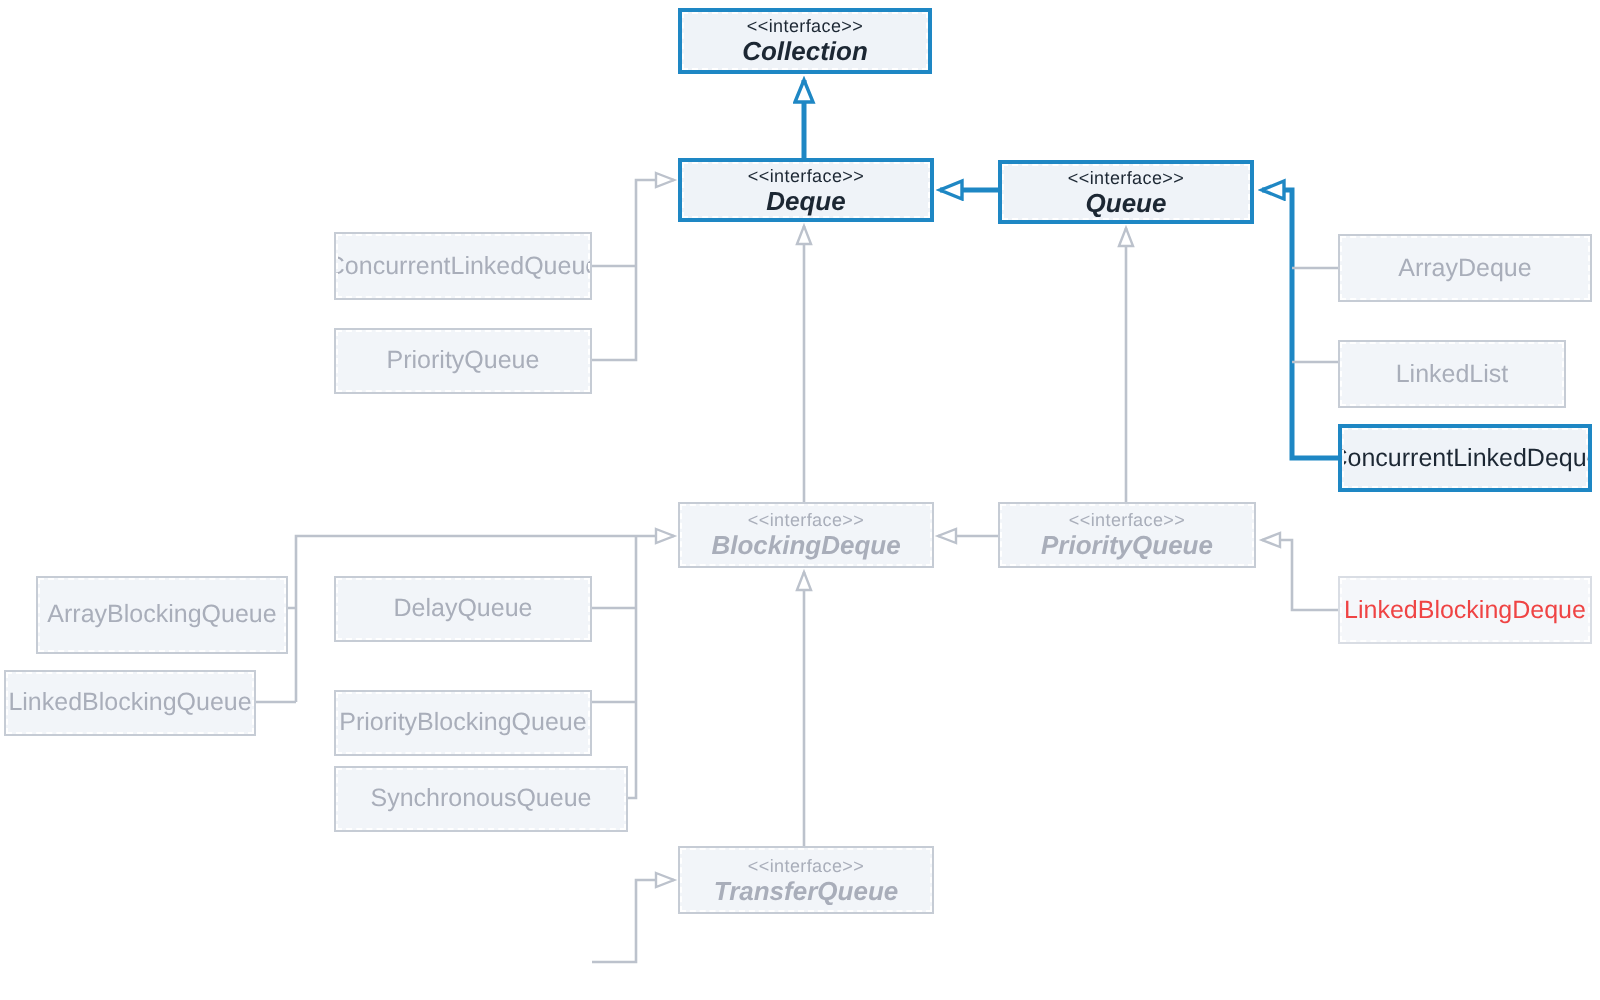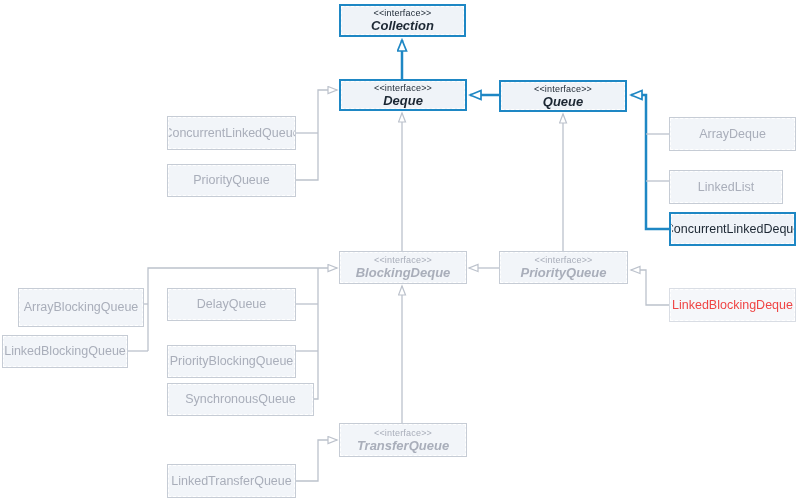--- a/index.html
+++ b/index.html
@@ -168,17 +168,14 @@
 
   <div class="node cls muted faded" style="left:669px;top:288px;width:127px;height:34px">
     <div class="nm">LinkedBlockingDeque</div>
   </div>
 
   <div class="node iface muted" style="left:339px;top:423px;width:128px;height:34px">
     <div class="st">&lt;&lt;interface&gt;&gt;</div>
     <div class="nm">TransferQueue</div>
   </div>
 
-  <div class="node cls muted" style="left:167px;top:464px;width:129px;height:34px">
-    <div class="nm">LinkedTransferQueue</div>
-  </div>
 
 </div>
 
 </body></html>

